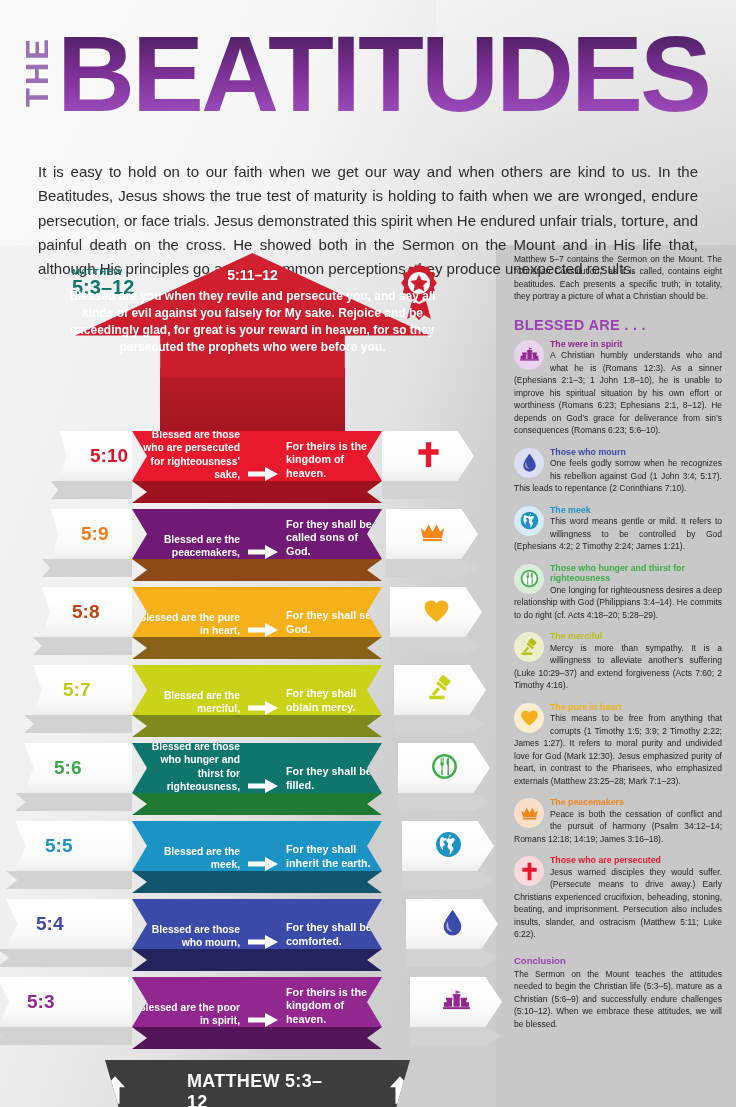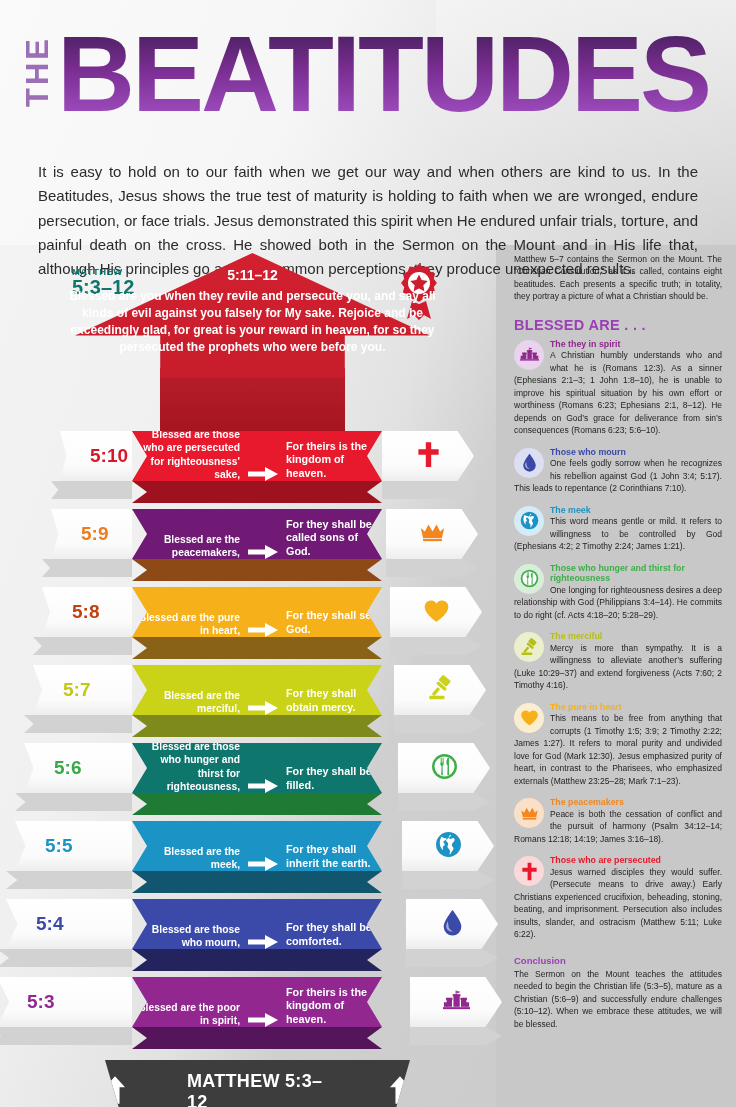--- a/index.html
+++ b/index.html
@@ -385,21 +385,21 @@
               <rect x="20" y="9" width="6" height="10"></rect>
               <rect x="19.4" y="9" width="1.5" height="2.2"></rect>
               <rect x="22.3" y="9" width="1.5" height="2.2"></rect>
               <rect x="25.2" y="9" width="1.5" height="2.2"></rect>
               <rect x="1" y="14" width="4" height="5"></rect>
               <rect x="25" y="14" width="4" height="5"></rect>
               <rect x="0" y="19.4" width="30" height="2.2"></rect>
             </g>
           </svg>
         </span>
-        <h4 style="color:#91278f;">The they in spirit</h4>
+        <h4 style="color:#91278f;">The were in spirit</h4>
         <p>A Christian humbly understands who and what he is (Romans 12:3). As a sinner (Ephesians 2:1–3; 1 John 1:8–10), he is unable to improve his spiritual situation by his own effort or worthiness (Romans 6:23; Ephesians 2:1, 8–12). He depends on God’s grace for deliverance from sin’s consequences (Romans 6:23; 5:6–10).</p>
       </div>
       <div class="ent clearfix">
         <span class="ic" style="background:#dcdff2;">
           <svg viewBox="0 0 20 26" width="19" height="19">
             <path d="M10 1C10 1 1.5 11.5 1.5 17A8.5 8.5 0 0 0 18.5 17C18.5 11.5 10 1 10 1z" fill="#3b4aa8"></path>
             <path d="M6 15.5c0 3.2 1.9 5.4 4.6 5.9-3.6.8-6.6-1.6-6.6-4.9 0-1.3.7-3.2 1.5-4.6.2 1.1.5 2.3.5 3.6z" fill="#fff" opacity=".55"></path>
           </svg>
         </span>
         <h4 style="color:#3b4aa8;">Those who mourn</h4>

